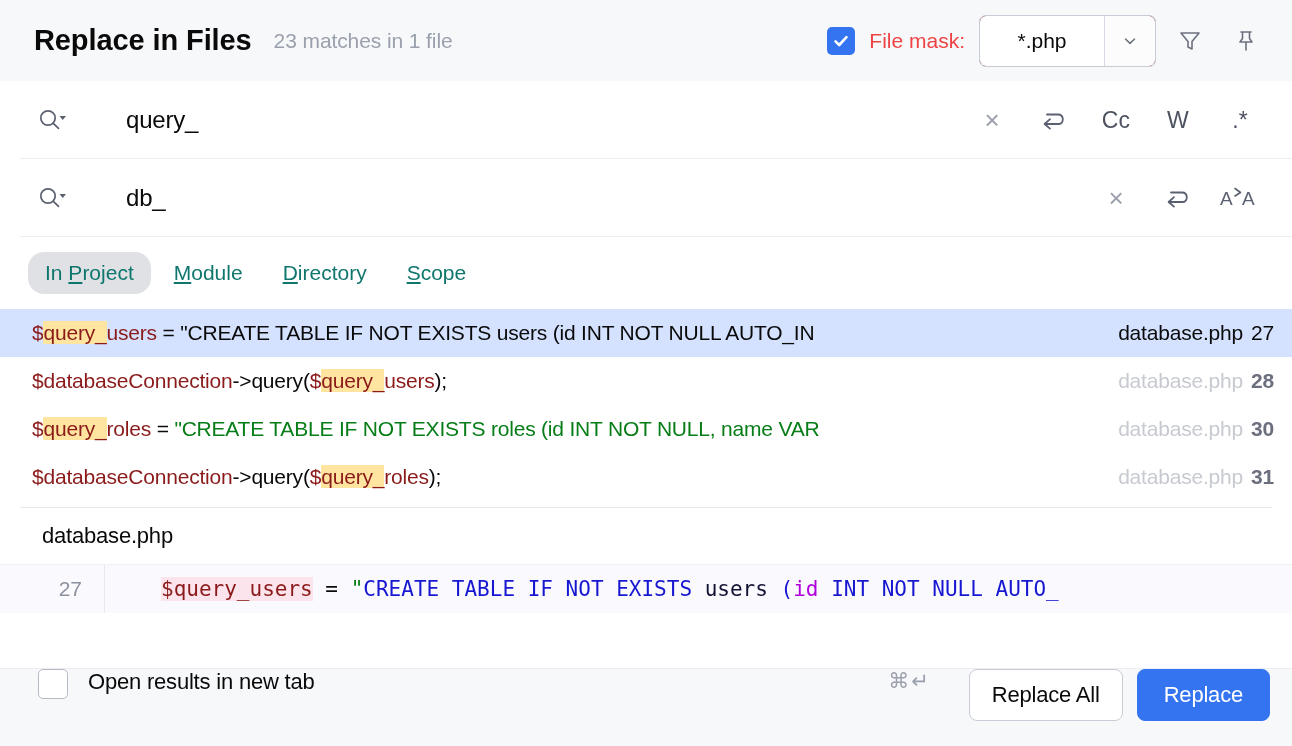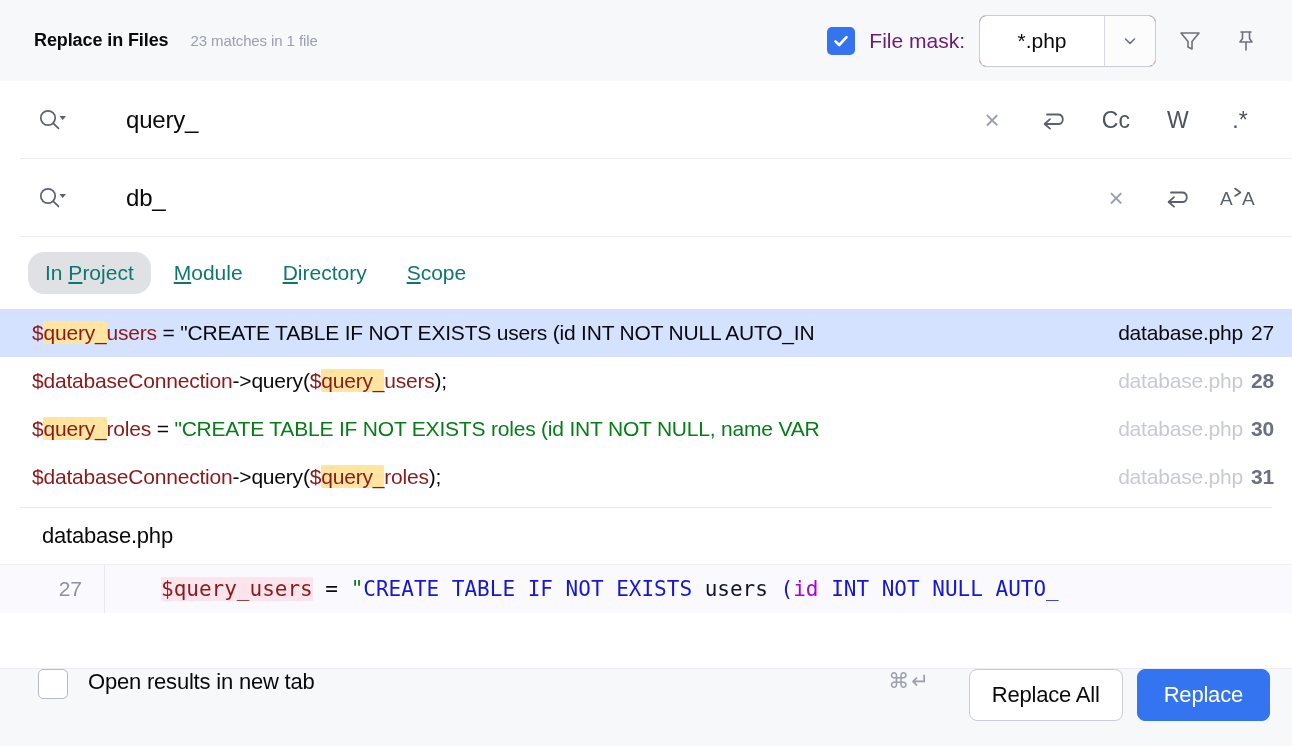--- a/index.html
+++ b/index.html
@@ -29,27 +29,27 @@
     height: 81px;
     min-height: 81px;
     background: #F7F8FA;
     display: flex;
     align-items: center;
     padding: 0 24px 0 34px;
     box-sizing: border-box;
     position: relative;
   }
   .header-title {
-    font-size: 18px;
+    font-size: 29px;
     font-weight: bold;
     color: #0A0A0A;
     letter-spacing: -0.1px;
   }
   .header-matches {
-    font-size: 15px;
+    font-size: 21px;
     color: #9AA0AC;
     margin-left: 22px;
     letter-spacing: -0.1px;
   }
   .header-right {
     margin-left: auto;
     display: flex;
     align-items: center;
   }
   .checkbox-blue {
@@ -58,21 +58,21 @@
     border-radius: 5px;
     background: #3574F0;
     display: flex;
     align-items: center;
     justify-content: center;
     flex: none;
   }
   .checkbox-blue svg { display:block; }
   .filemask-label {
     font-size: 21px;
-    color: #701a75;
+    color: #ef4444;
     margin-left: 14px;
     margin-right: 14px;
     white-space: nowrap;
   }
   .filemask-combo {
     display: flex;
     align-items: stretch;
     height: 50px;
     border: 1px solid #C9CCD6;
     border-radius: 7px;

